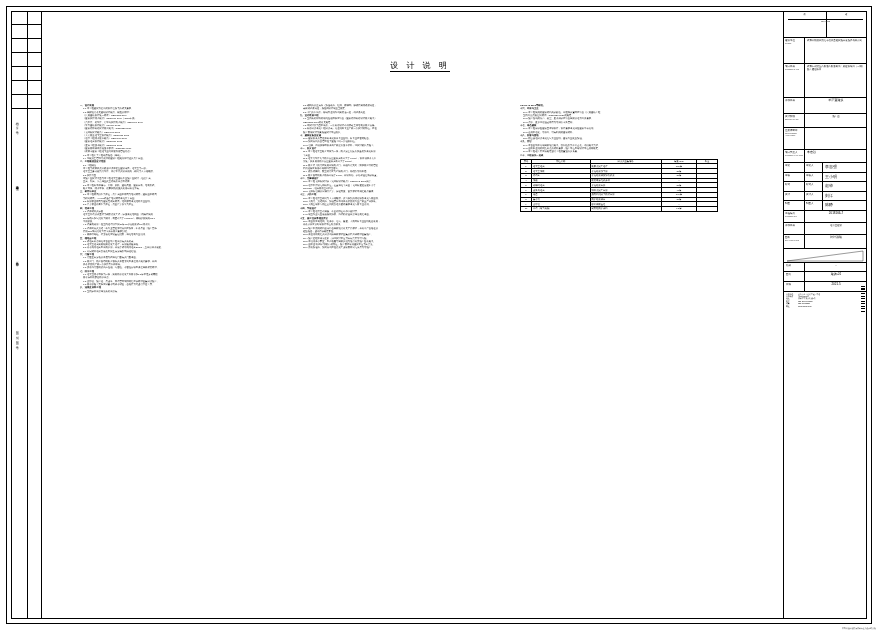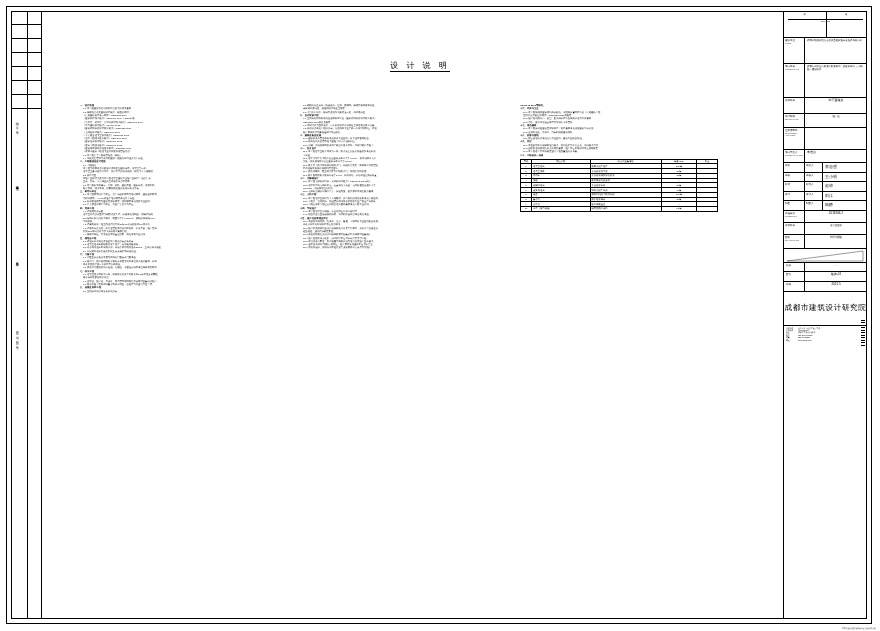--- a/index.html
+++ b/index.html
@@ -489,23 +489,20 @@
 
     <div class="gridbox" style="height:10px;">
       <div class="c1">
           <div class="lab">日期</div>
         </div>
       <div class="c2">
           <div class="val center">2021.5</div>
         </div>
     </div>
 
-    <div class="logo-sec">
-      <div class="logo-txt">成都市建筑设计研究院</div>
-    </div>
 
     <div class="rsec" style="height:34px;border-bottom:none;">
       <div class="cert" id="cert">
           <div class="r">
             <div class="a">证书等级</div>
             <div>建筑行业（建筑工程）甲级</div>
           </div>
           <div class="r">
             <div class="a">证书编号</div>
             <div>A151002861</div>

